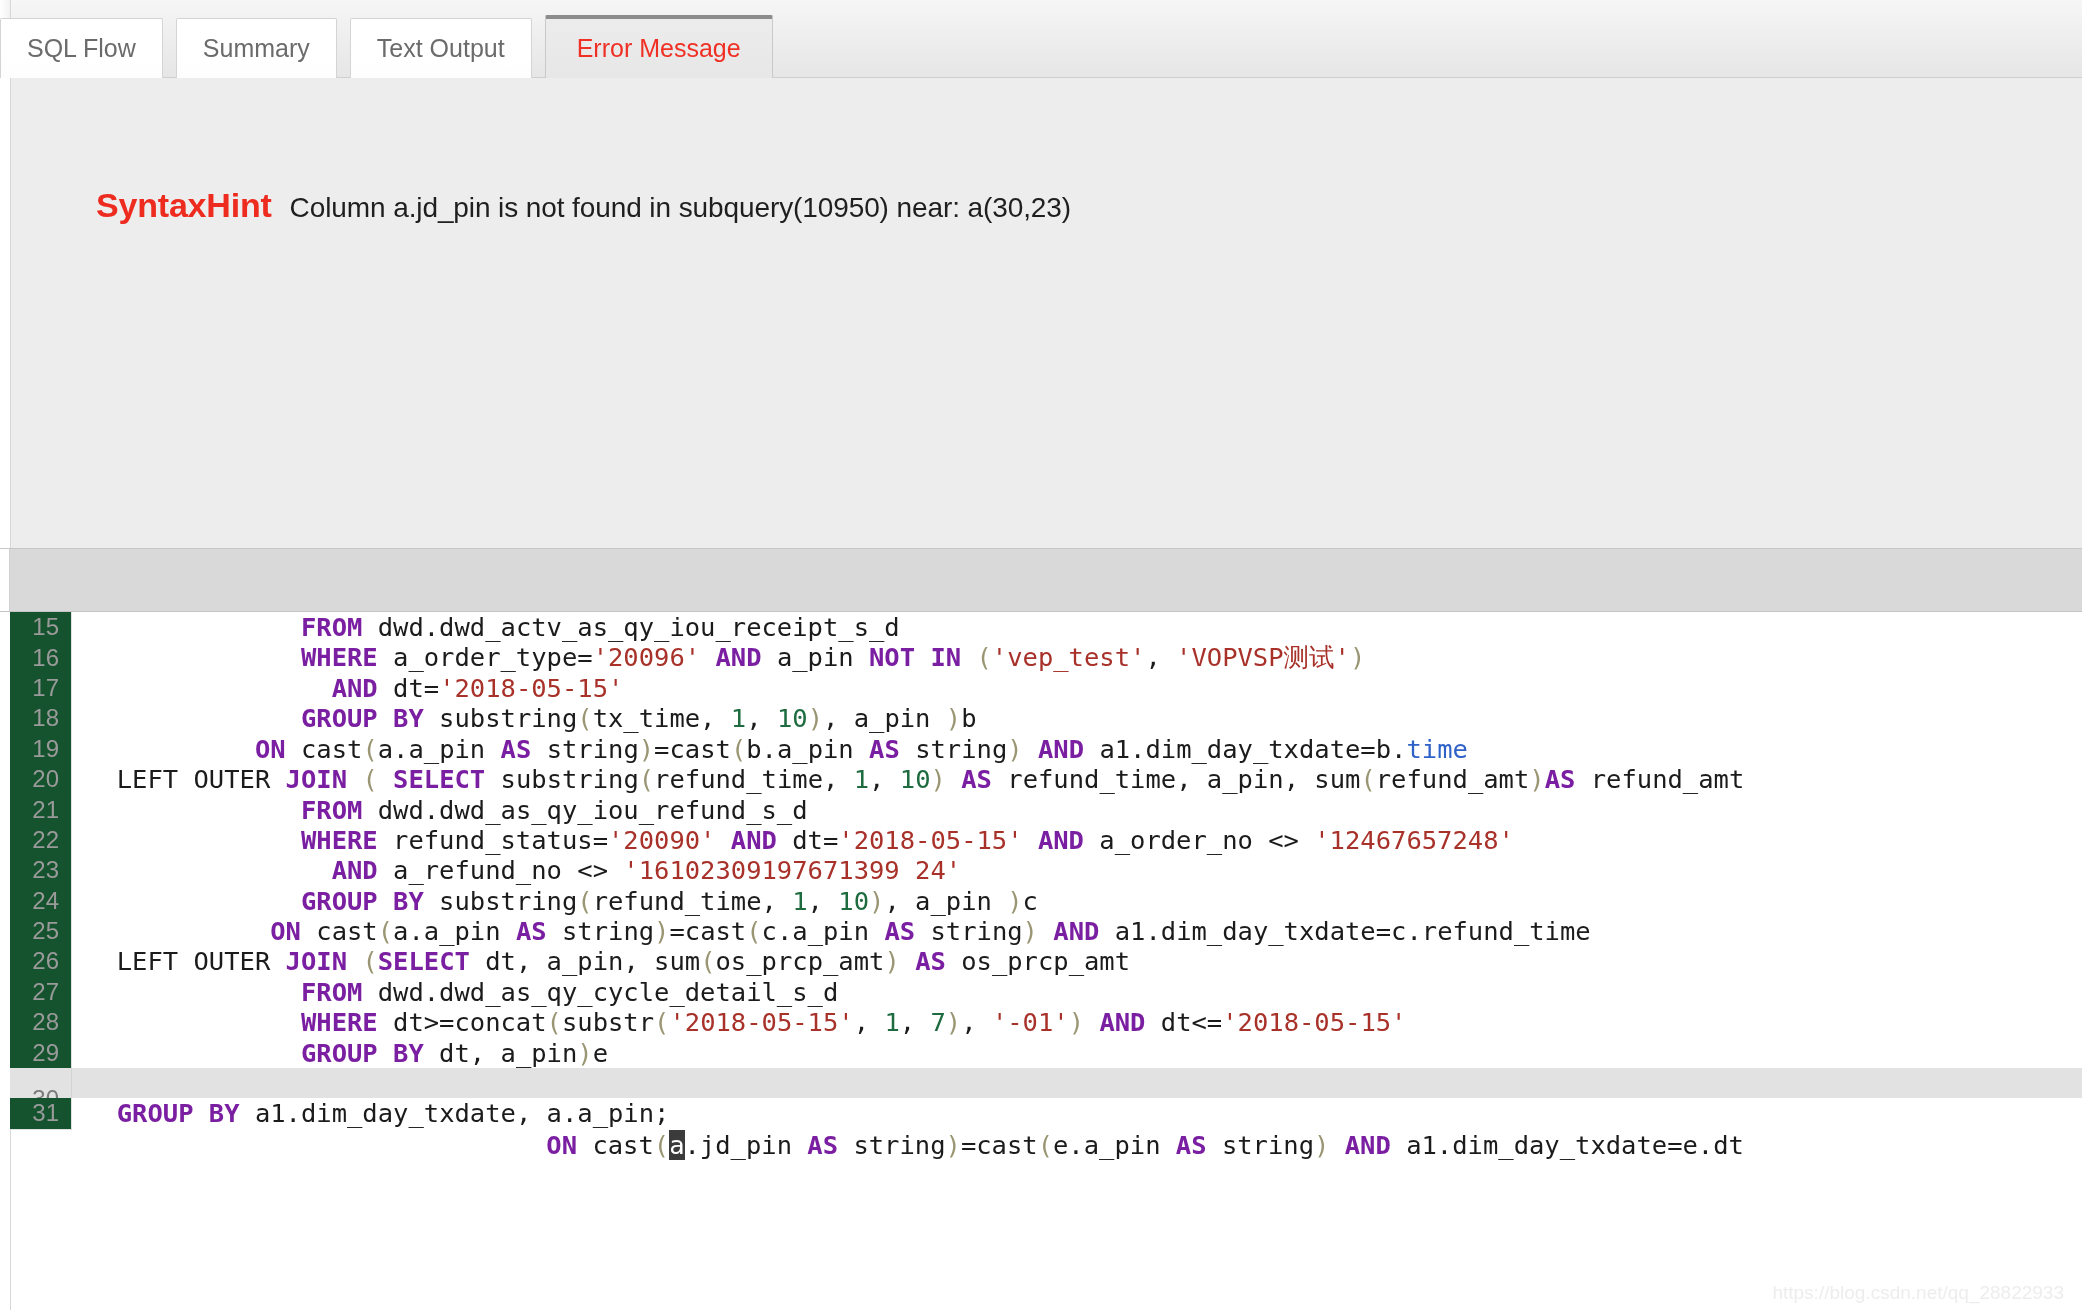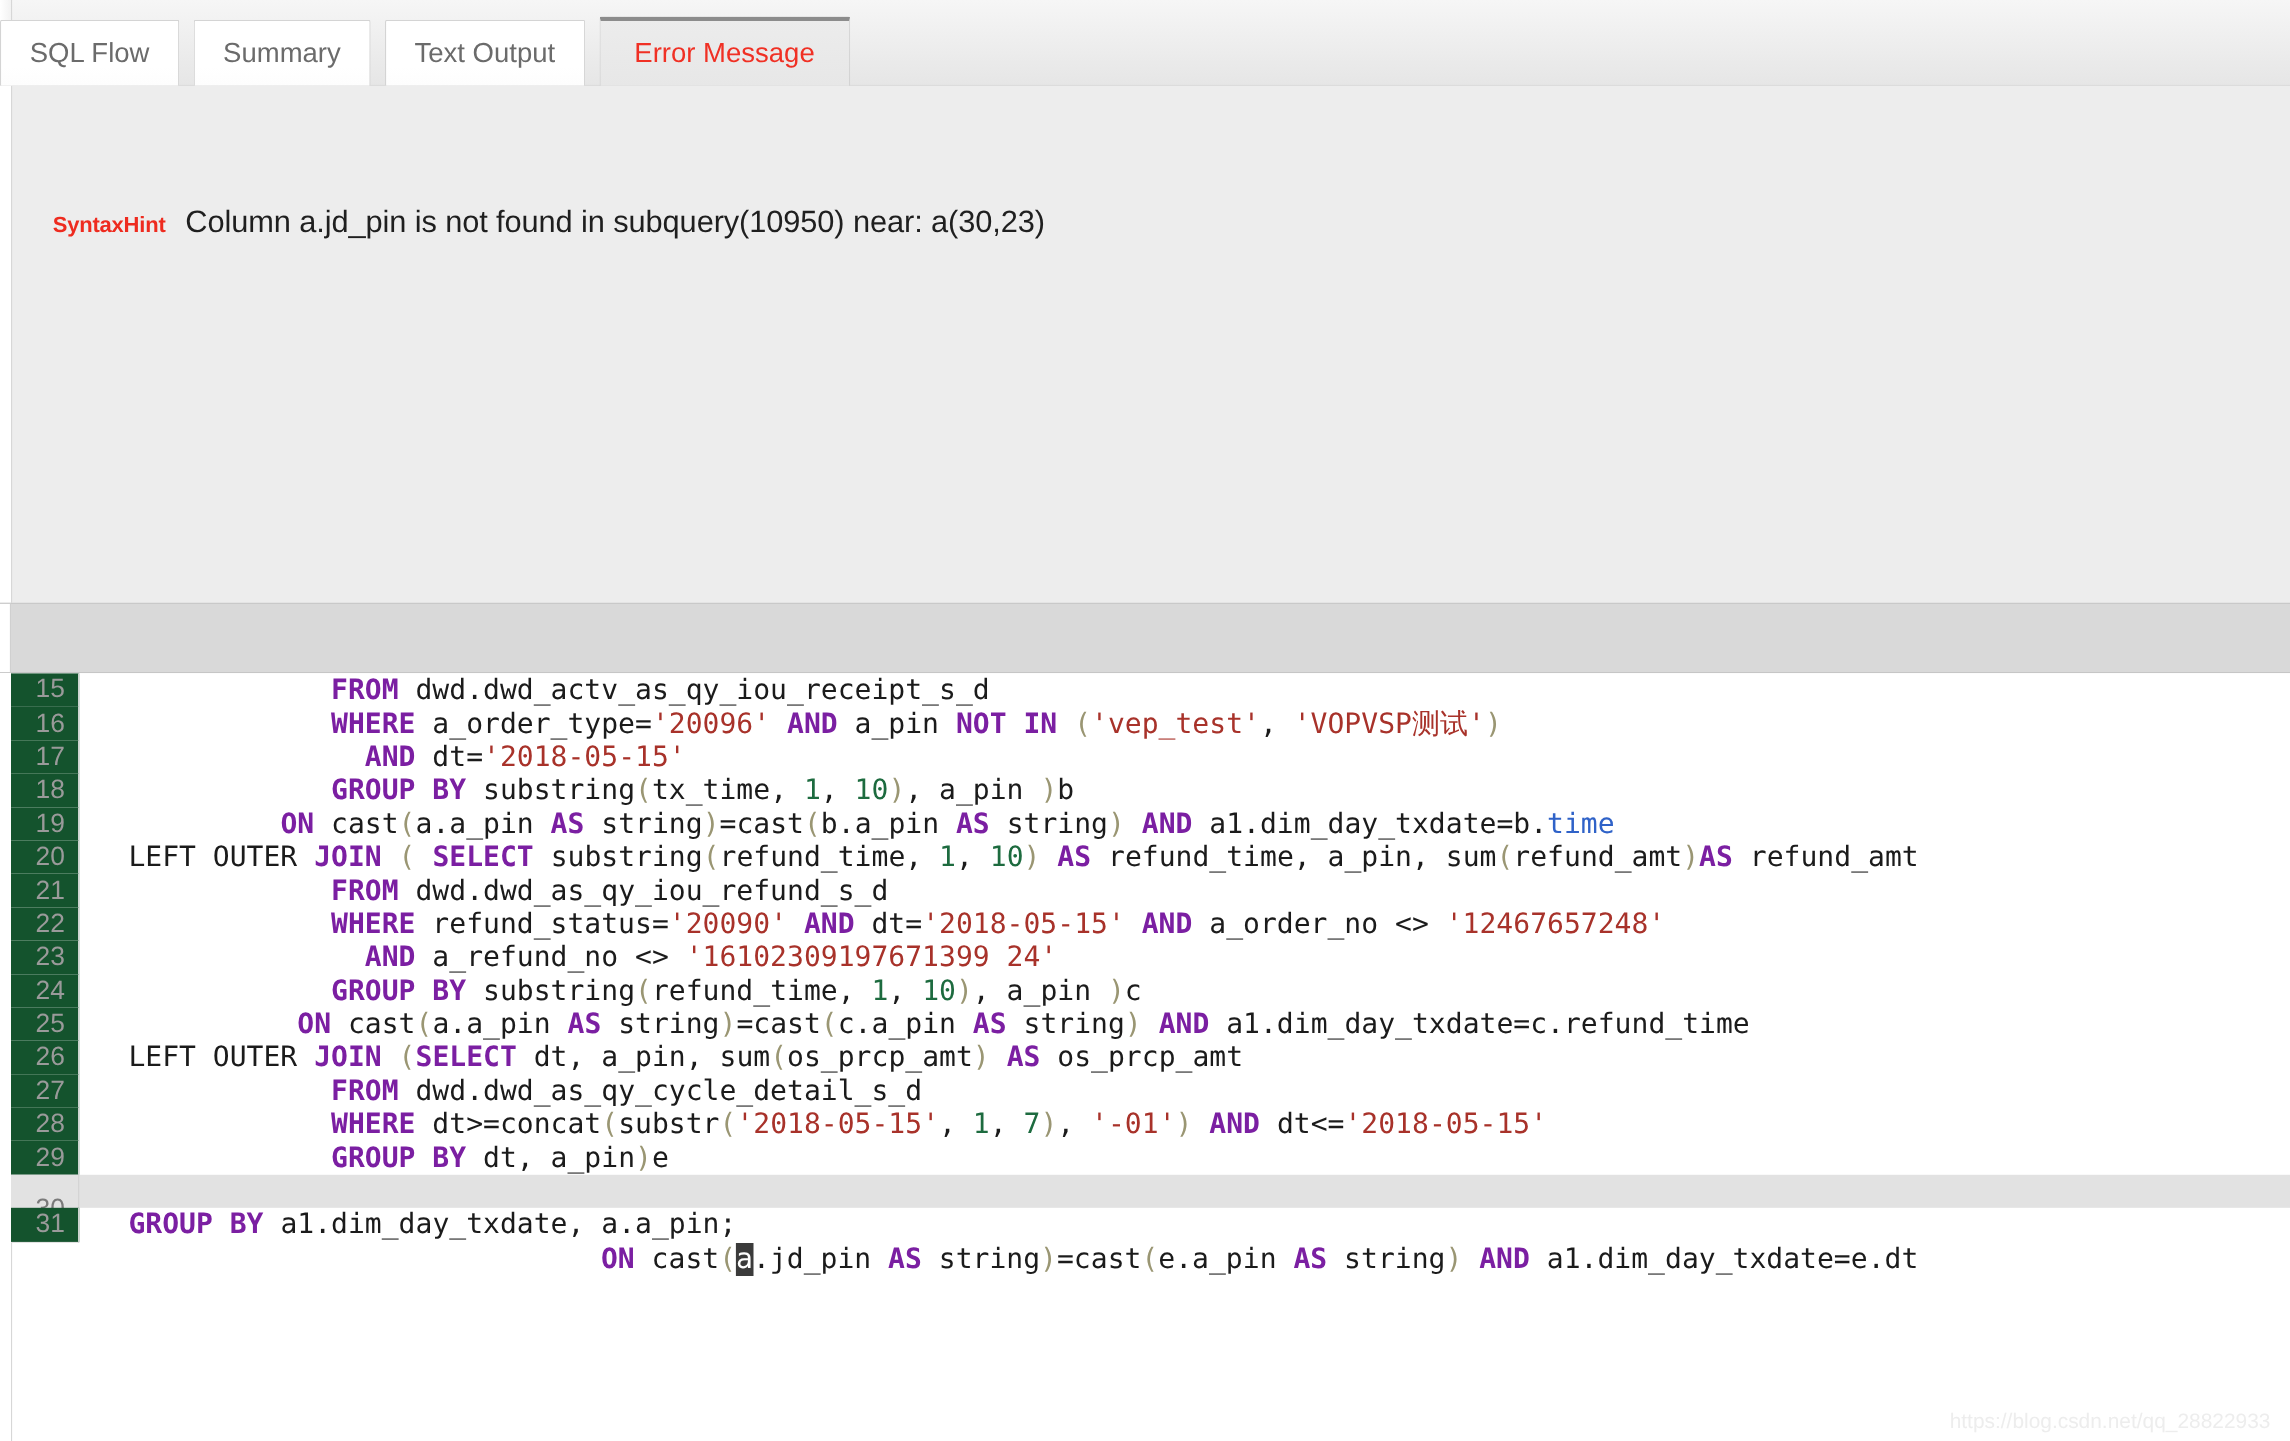--- a/index.html
+++ b/index.html
@@ -88,24 +88,25 @@
   }
   #error-line {
     position: absolute;
     left: 38px;
     top: 108px;
     display: flex;
     align-items: baseline;
     white-space: nowrap;
   }
   #syntax-hint-label {
-    font-size: 20px;
+    font-size: 34px;
     font-weight: bold;
     color: #ee2b1f;
     letter-spacing: -0.2px;
+    margin-left: 48px;
   }
   #error-text {
     font-size: 28px;
     color: #1f1f1f;
     margin-left: 18px;
     letter-spacing: -0.1px;
   }
 
   
   #splitter {

